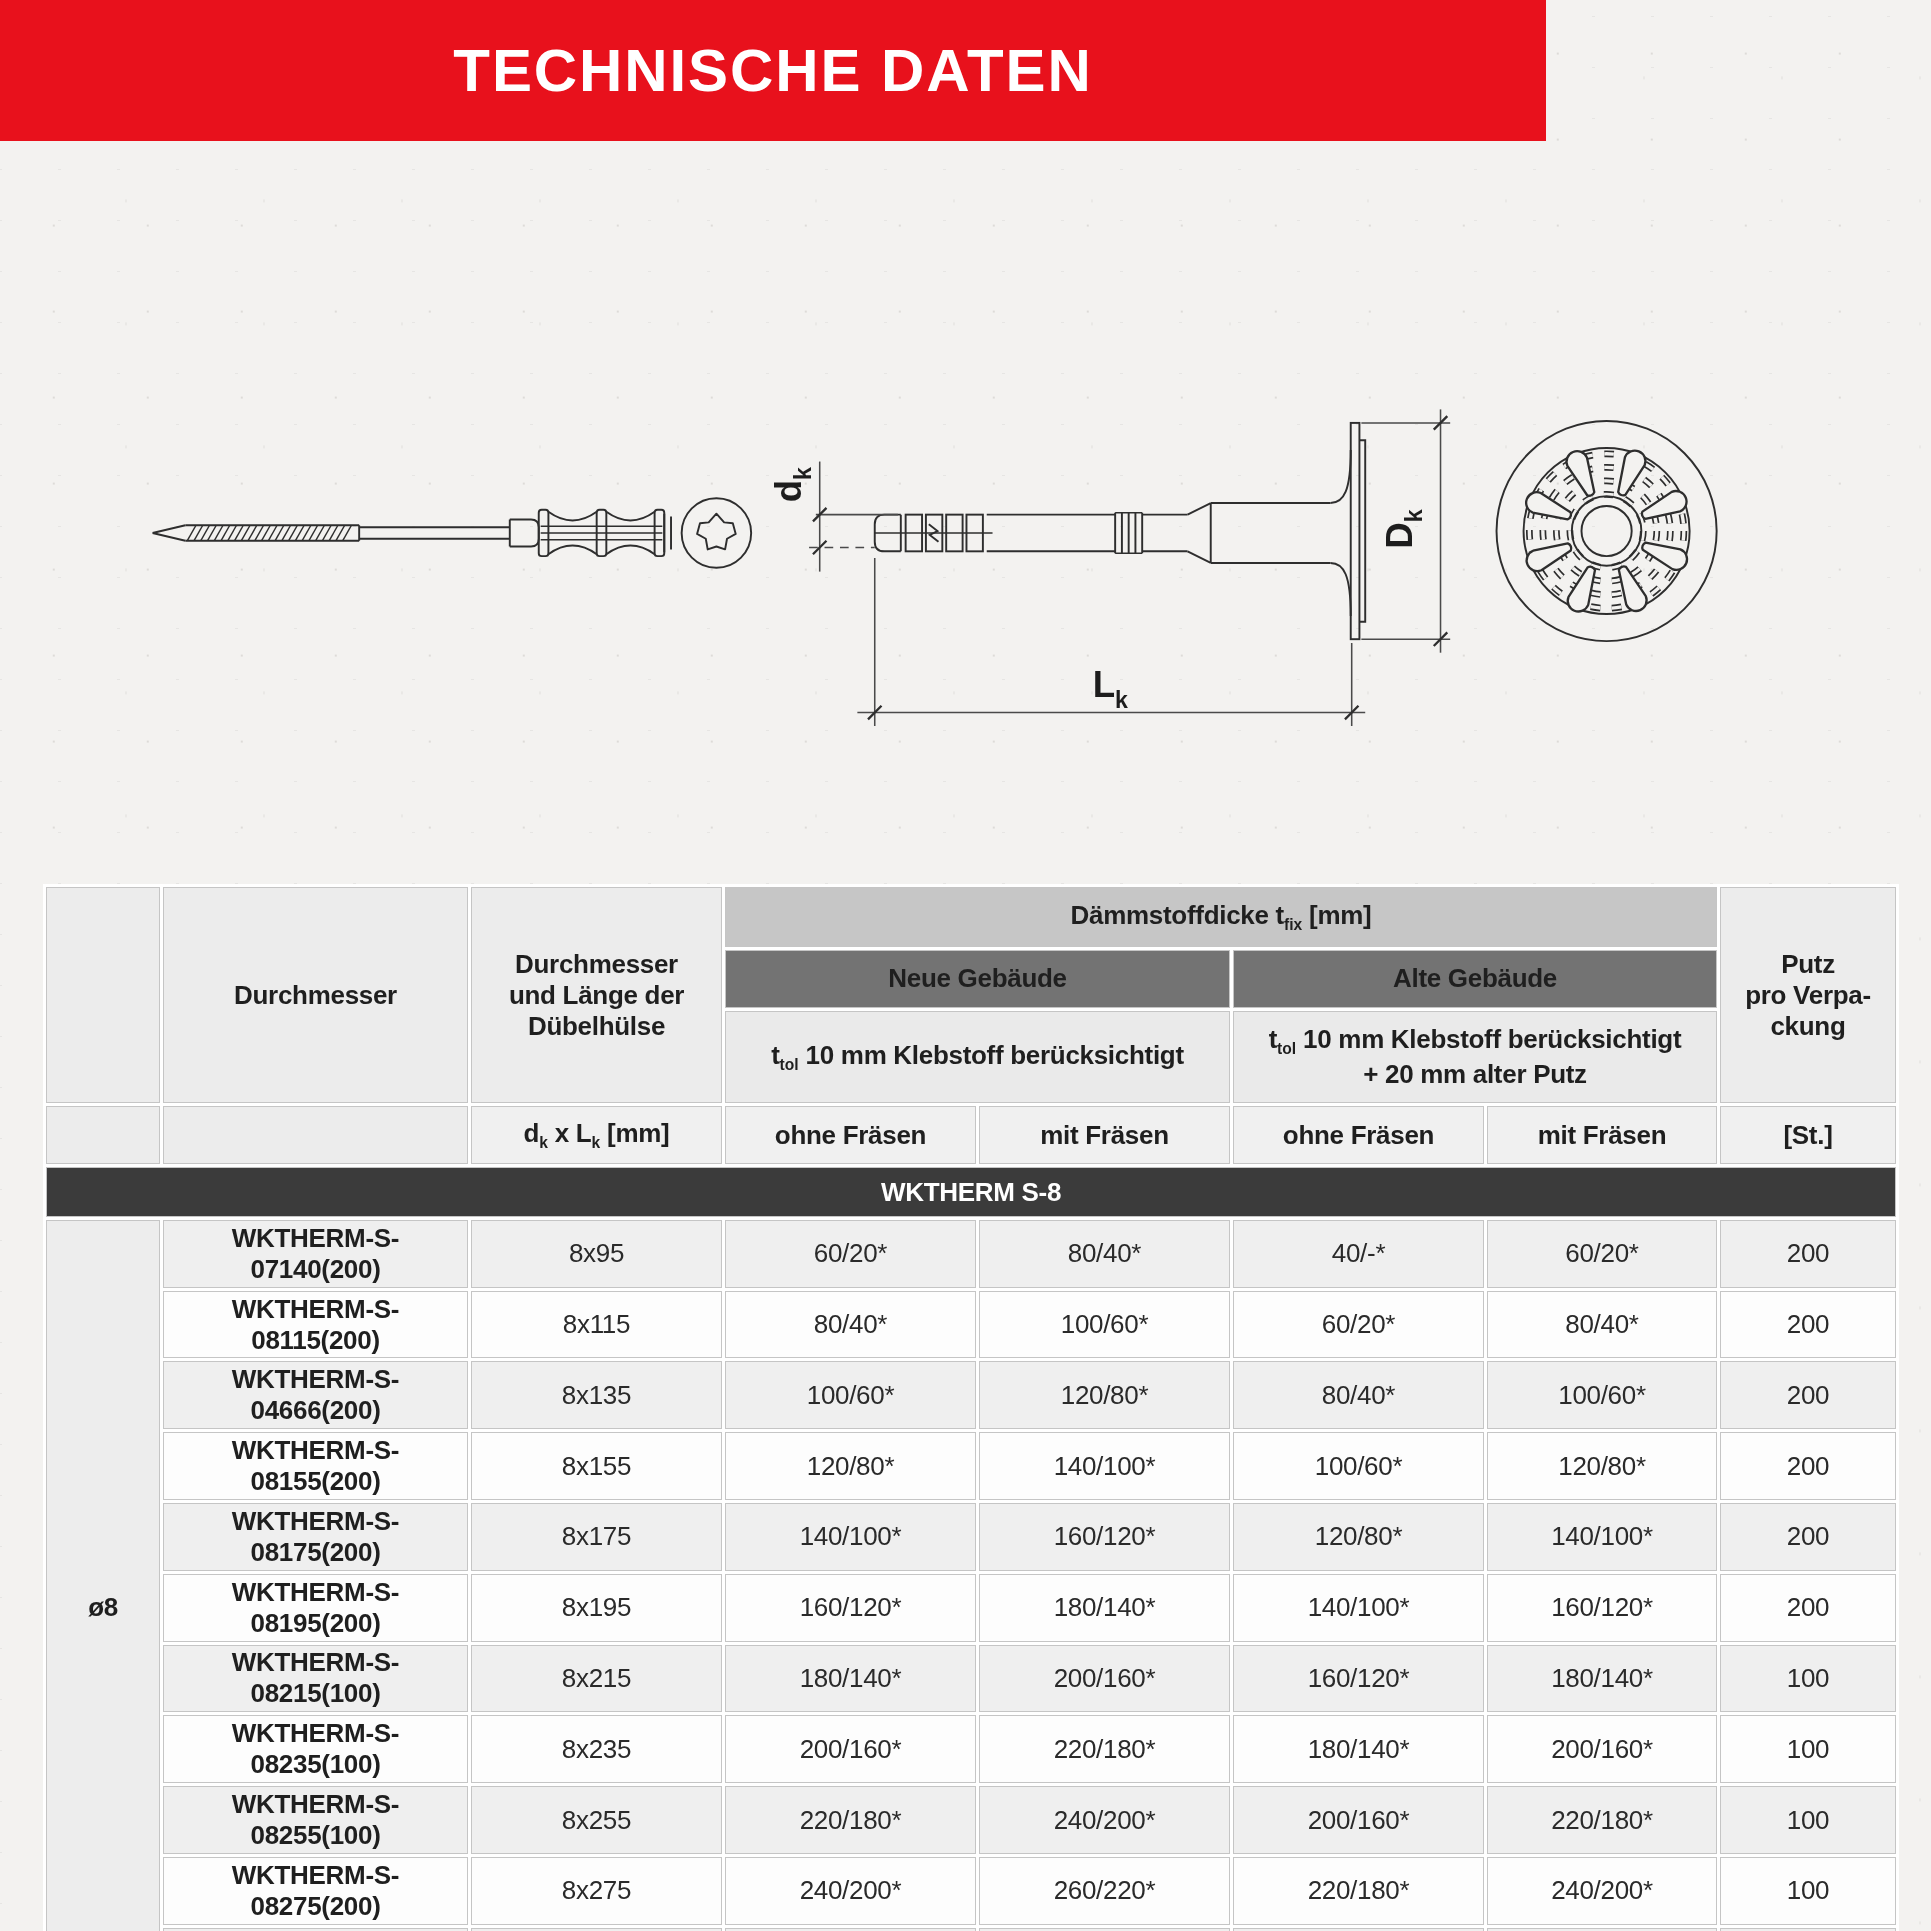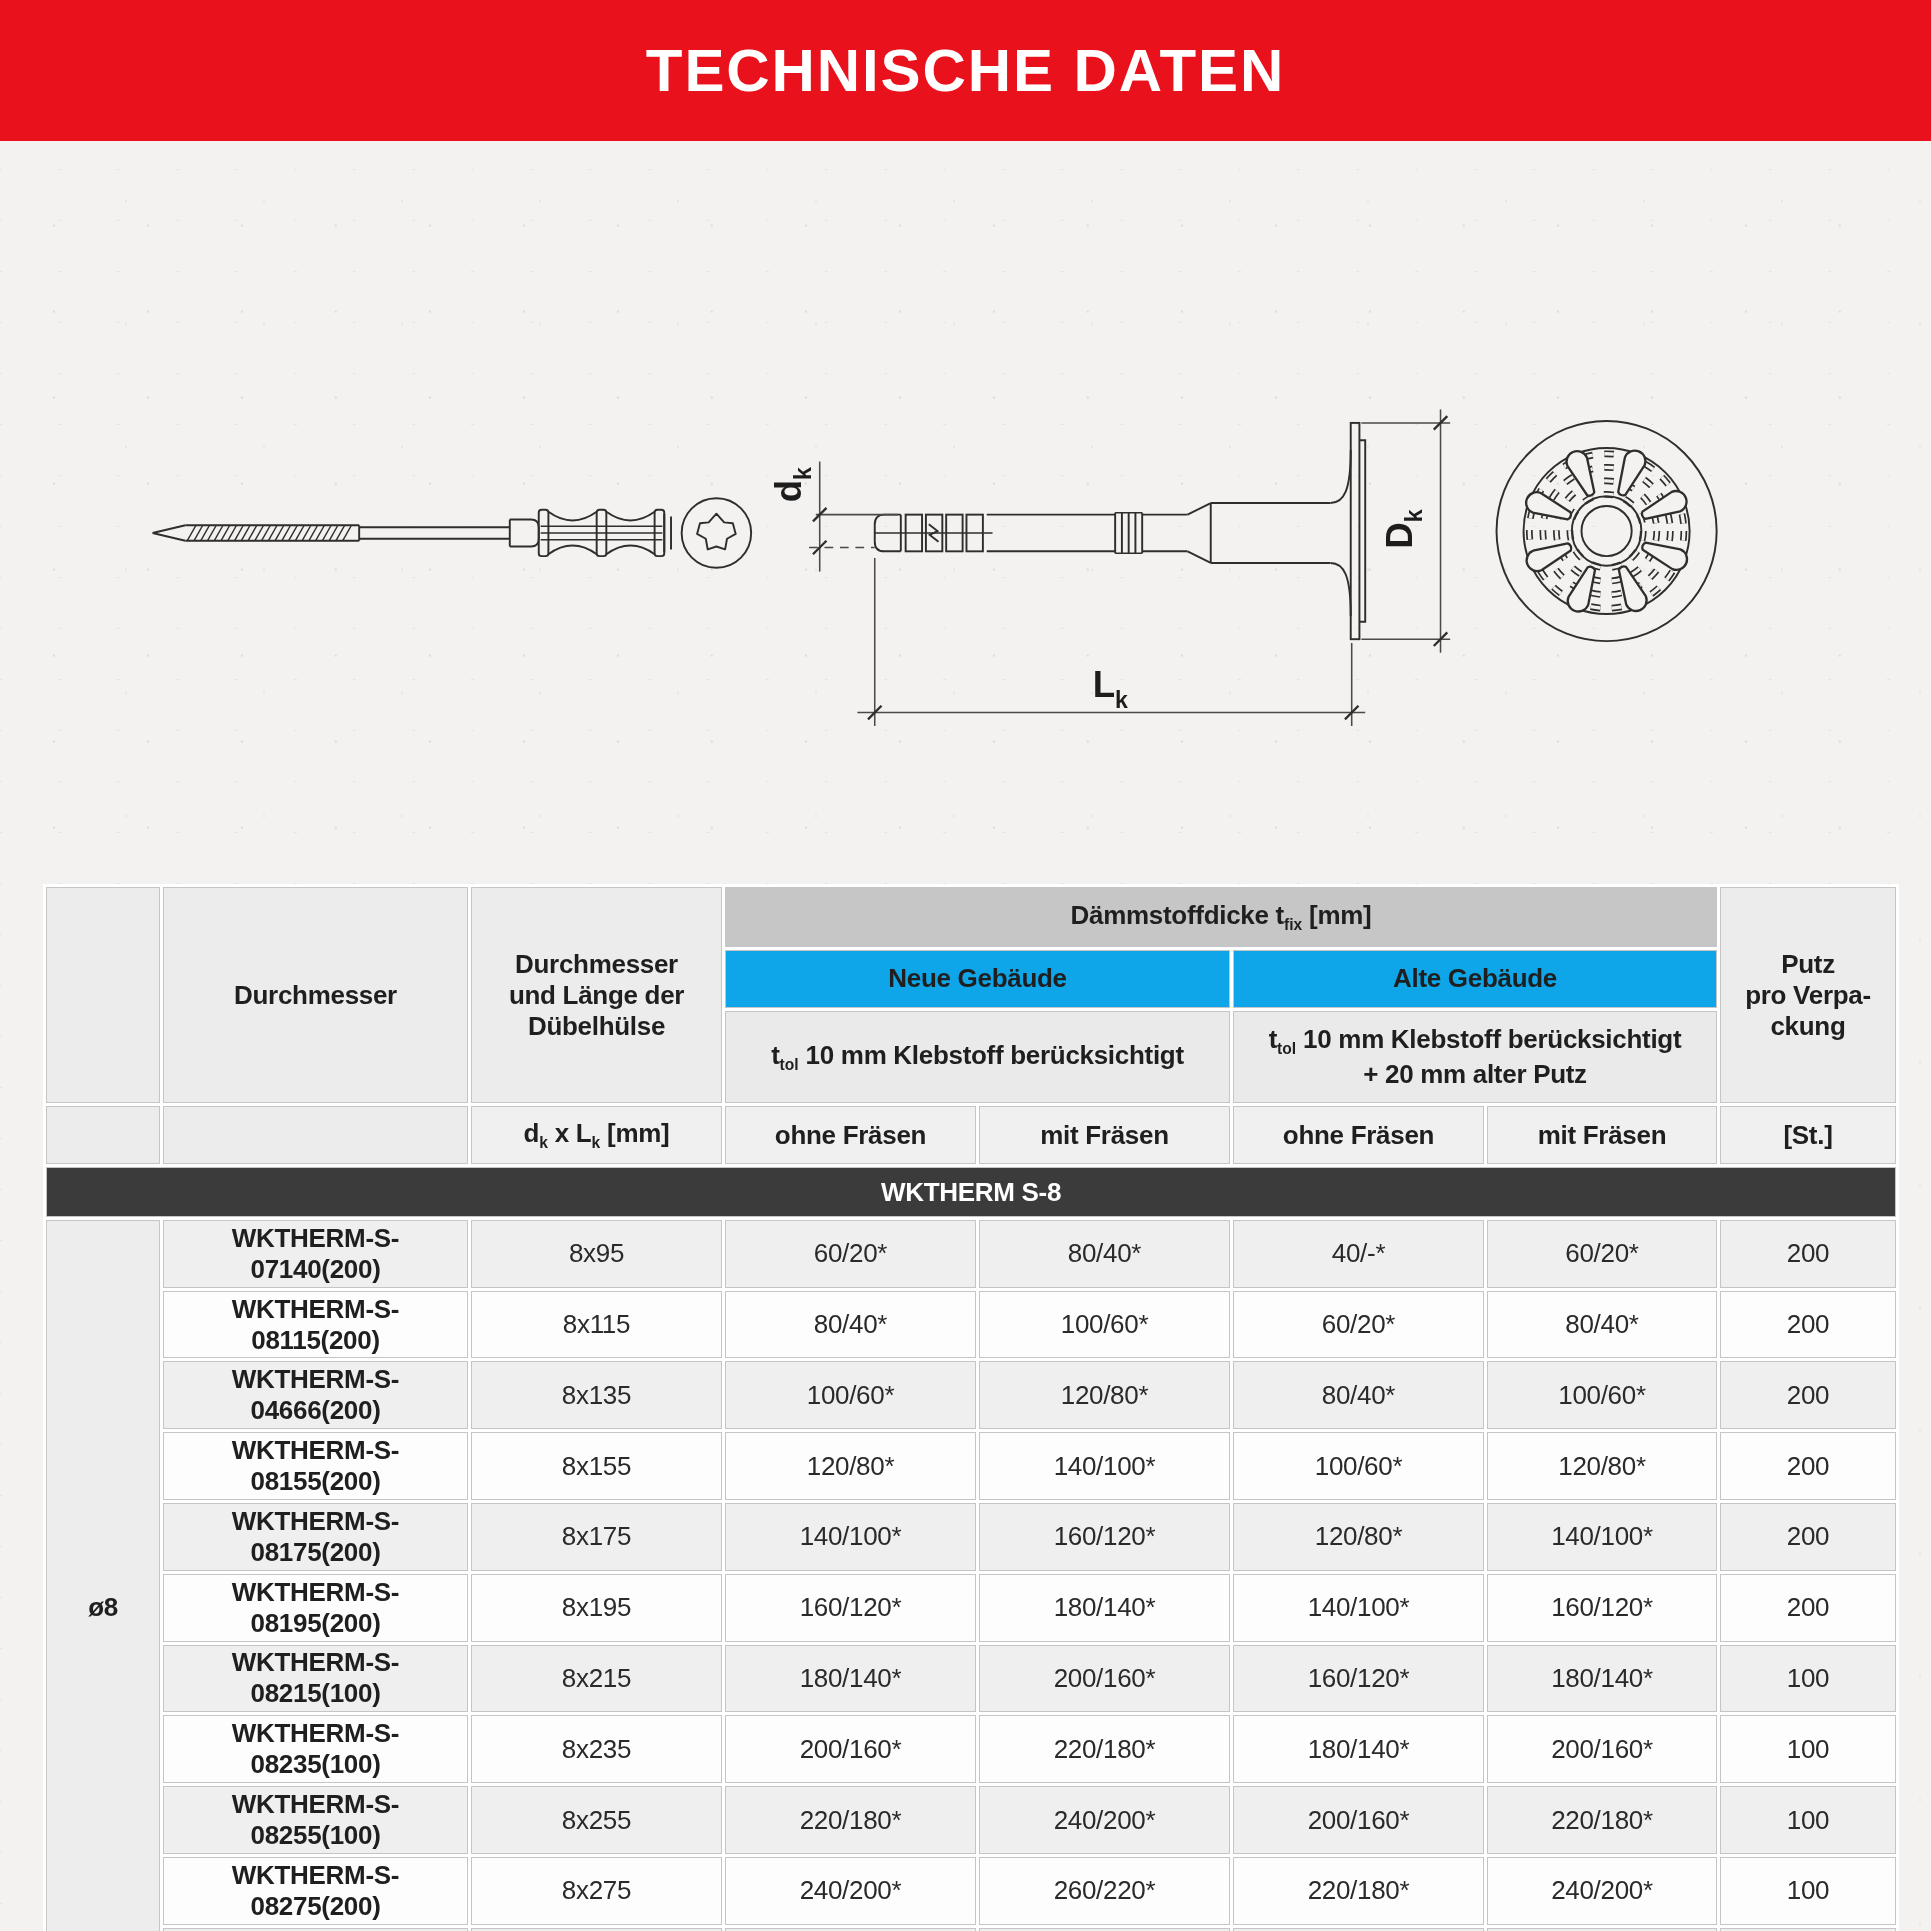--- a/index.html
+++ b/index.html
@@ -9,21 +9,21 @@
     background:var(--paper,#f3f2f0);
     background-image:
       radial-gradient(rgba(120,115,105,.18) 1.2px, transparent 1.3px),
       radial-gradient(rgba(120,115,105,.10) 1px, transparent 1.1px),
       radial-gradient(rgba(120,115,105,.08) 1.4px, transparent 1.5px);
     background-size:94px 86px,59px 51px,138px 123px;
     background-position:6.8px 10.6px,30px 42px,57px 16.4px;
     color:#1f1f1f;
   }
   .banner{
-    position:absolute;left:0;top:0;width:1931px;height:141px;
+    position:absolute;left:0;top:0;width:1546px;height:141px;
     background:var(--red,#e8111c);
     display:flex;align-items:center;justify-content:center;
   }
   .banner h1{
     margin:0;color:#fff;font-size:60px;font-weight:800;letter-spacing:1.9px;
   }
   .figures{position:absolute;left:0;top:0;width:1931px;height:869px;}
   .figures svg{display:block;}
   .drawing{stroke:#2e2e2e;fill:none;stroke-width:2;}
   .thin{stroke-width:1.5;}
@@ -41,21 +41,21 @@
   }
   table.spec td{
     border:1px solid #c5c5c5;
     text-align:center;vertical-align:middle;
     font-size:26px;letter-spacing:-0.3px;
     white-space:pre-line;
     padding:1.9px 5.8px;
     overflow:hidden;
   }
   td.hA{background:#c6c6c6;font-weight:600;height:54px;}
-  td.hB{background:#0ea5e9;font-weight:600;height:52px;}
+  td.hB{background:#737373;font-weight:600;height:52px;}
   td.hC{background:#eaeaea;font-weight:600;height:87px;}
   td.hD{background:#f0f0f0;font-weight:600;height:52px;}
   td.hSide{background:#ececec;font-weight:600;margin-top:8px;}
   td.band{
     background:var(--band,#3b3b3b);border-color:var(--band,#3b3b3b);
     color:#fff;font-weight:700;font-size:29px;height:44px;letter-spacing:0.5px;
   }
   tr.odd td{background:#efefef;}
   tr.even td{background:#fdfdfd;}
   td.dia-cell{background:#ededed !important;font-weight:800;font-size:39px;}

